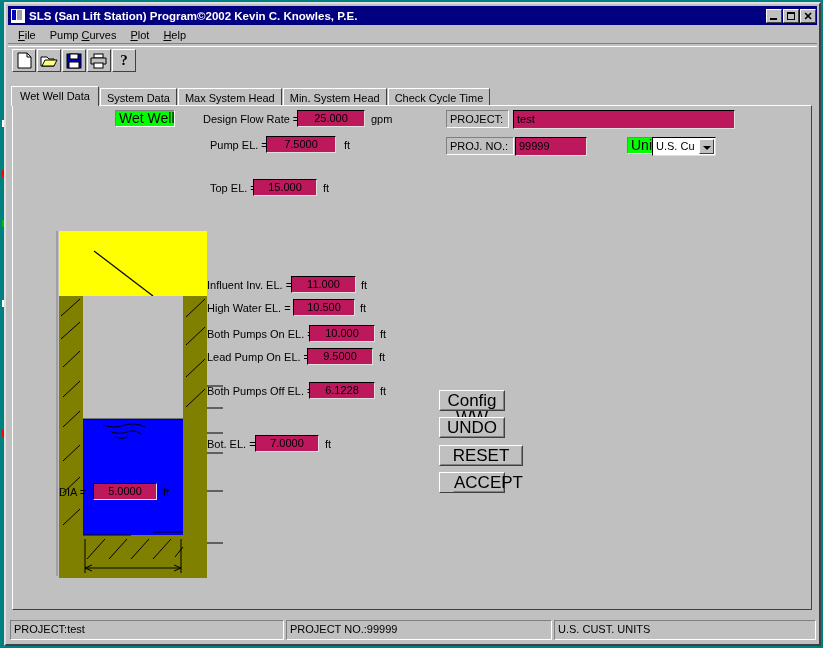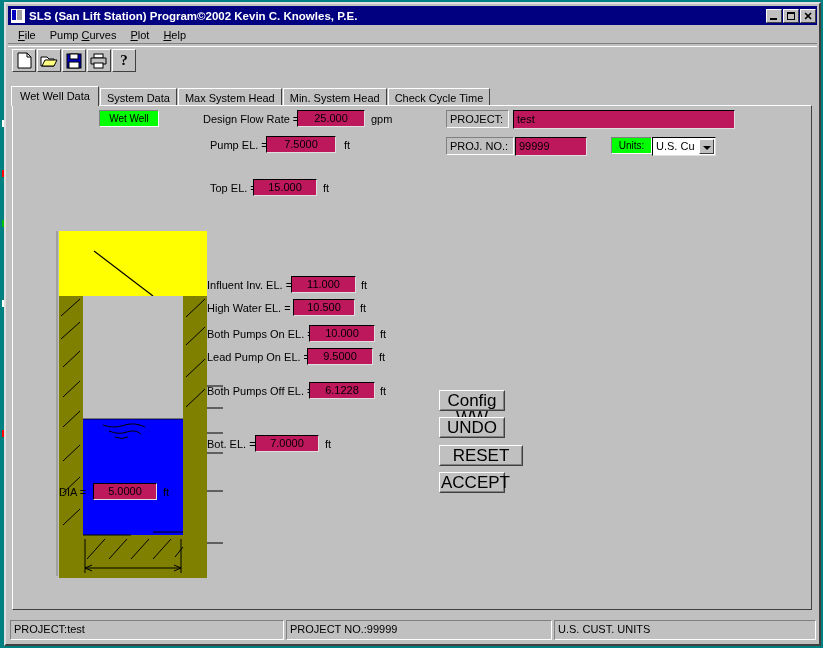--- a/index.html
+++ b/index.html
@@ -266,28 +266,29 @@
     box-sizing: border-box;
     white-space: nowrap;
   }
   .green-label {
     position: absolute;
     background: #00ff00;
     border-top: 1px solid #808080;
     border-left: 1px solid #808080;
     border-right: 1px solid #ffffff;
     border-bottom: 1px solid #ffffff;
-    font-size: 10px;
+    font-size: 14px;
     line-height: 15px;
     height: 17px;
     padding: 0 3px;
     box-sizing: border-box;
-    text-align: center;
-    color: #000;
-    white-space: nowrap;
+    text-align: left;
+    color: #000;
+    white-space: nowrap;
+    margin-left: 16px;
   }
   .push-btn {
     position: absolute;
     background: #c0c0c0;
     border-top: 1px solid #ffffff;
     border-left: 1px solid #ffffff;
     border-right: 1px solid #404040;
     border-bottom: 1px solid #404040;
     box-sizing: border-box;
     font-size: 17px;
@@ -579,21 +580,21 @@
 
     <div class="push-btn" style="left:426px; top:284px; width:66px; height:21px;">
       <span class="inner">Config WW</span>
     </div>
     <div class="push-btn" style="left:426px; top:311px; width:66px; height:21px;">
       <span class="inner">UNDO</span>
     </div>
     <div class="push-btn" style="left:426px; top:339px; width:84px; height:21px;">
       <span class="inner">RESET</span>
     </div>
-    <div class="push-btn" style="left:426px; top:366px; width:66px; height:21px;">
+    <div class="push-btn" style="left:426px; top:366px; width:66px; height:21px;padding-left:13px;">
       <span class="inner">ACCEPT</span>
     </div>
   </div>
 
   <div id="status-bar">
     <div class="status-panel" id="status-project">PROJECT:test</div>
     <div class="status-panel" id="status-projno">PROJECT NO.:99999</div>
     <div class="status-panel" id="status-units">U.S. CUST. UNITS</div>
   </div>
 

